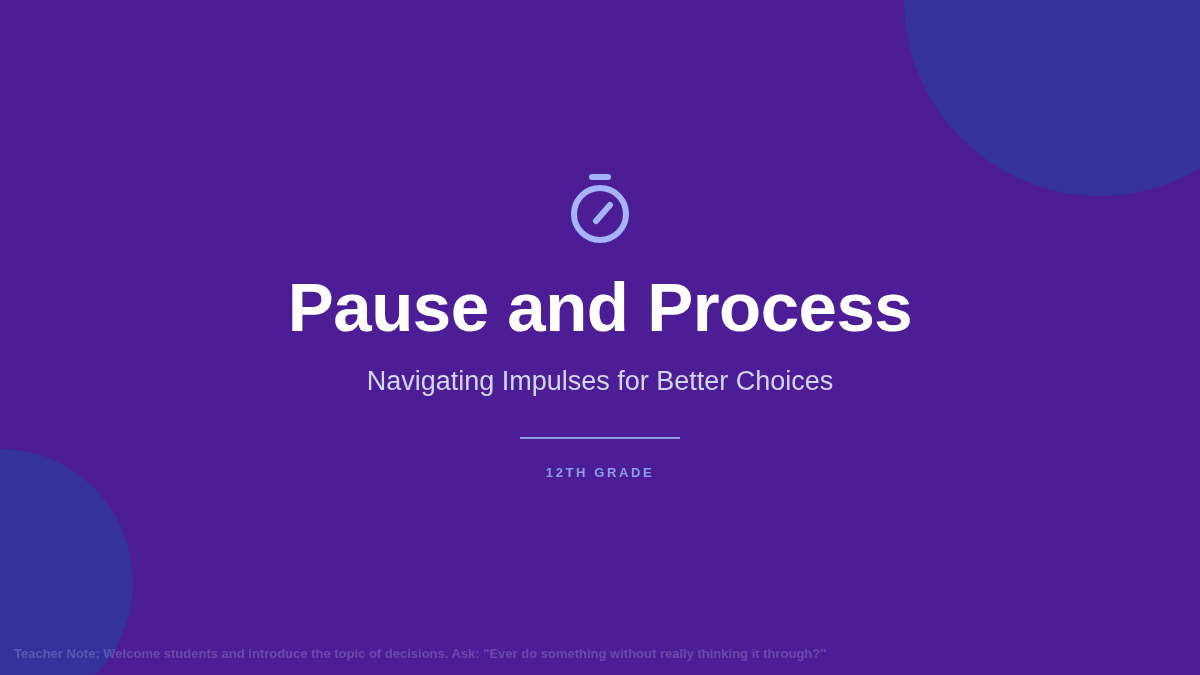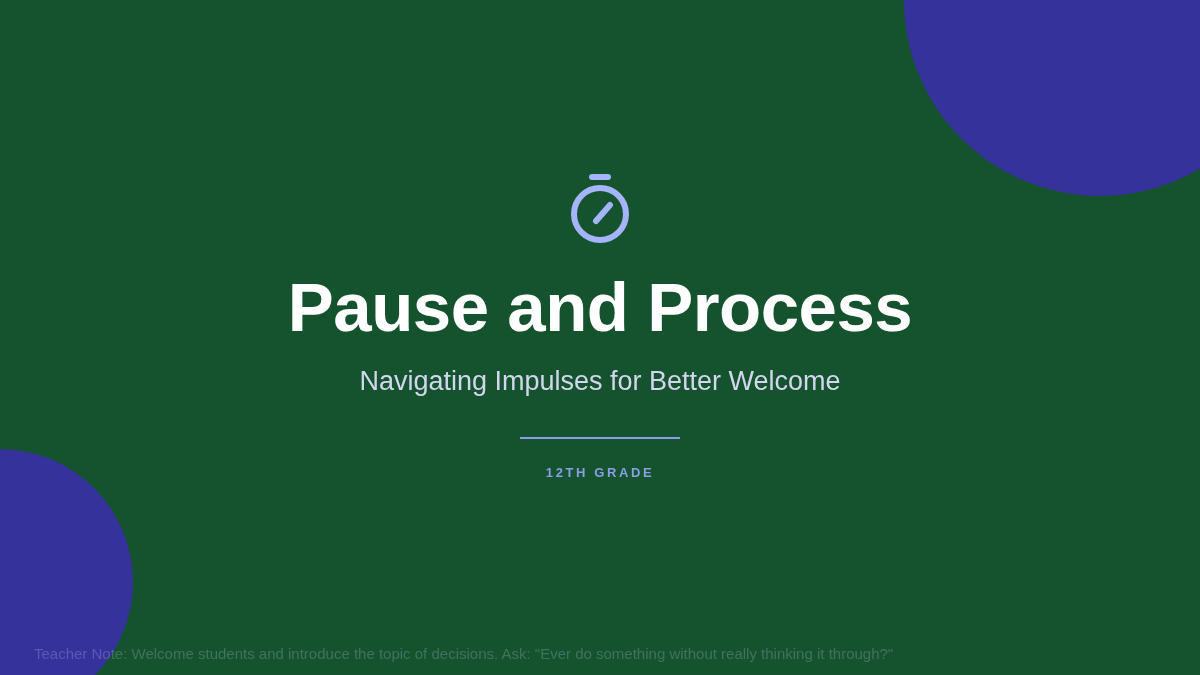--- a/index.html
+++ b/index.html
@@ -12,21 +12,21 @@
   body {
     font-family: "Liberation Sans", sans-serif;
     -webkit-font-smoothing: antialiased;
   }
 
   .slide {
     position: relative;
     width: 1200px;
     height: 675px;
     overflow: hidden;
-    background: #14532d;
+    background: #4c1d95;
   }
 
   
   .deco {
     position: absolute;
     border-radius: 50%;
     background: #35329c;
     pointer-events: none;
   }
 
@@ -117,28 +117,27 @@
     text-align: center;
     text-transform: uppercase;
   }
 
   
   .teacher-note {
     position: absolute;
     left: 14px;
     bottom: 12px;
     right: 14px;
-    font-size: 15px;
+    font-size: 13px;
     line-height: 1.3;
-    font-weight: 400;
+    font-weight: 700;
     color: rgba(175, 180, 225, 0.30);
     white-space: nowrap;
     overflow: hidden;
     text-overflow: ellipsis;
-    margin-left: 20px;
   }
 </style>
 </head>
 <body>
 
 <div class="slide">
 
   <div class="deco deco--top-right"></div>
   <div class="deco deco--bottom-left"></div>
 
@@ -150,21 +149,21 @@
         <rect x="31" y="11" width="22" height="6" rx="3" fill="#a5b4fc"></rect>
 
         <circle cx="42" cy="51" r="26" fill="none" stroke="#a5b4fc" stroke-width="6"></circle>
 
         <path d="M38 58 L52 42" fill="none" stroke="#a5b4fc" stroke-width="6" stroke-linecap="round"></path>
       </svg>
     </div>
 
     <h1 class="title">Pause and Process</h1>
 
-    <p class="subtitle">Navigating Impulses for Better Welcome</p>
+    <p class="subtitle">Navigating Impulses for Better Choices</p>
 
     <hr class="divider">
 
     <div class="grade">12TH GRADE</div>
 
   </div>
 
   <div class="teacher-note">Teacher Note: Welcome students and introduce the topic of decisions. Ask: "Ever do something without really thinking it through?"</div>
 
 </div>

